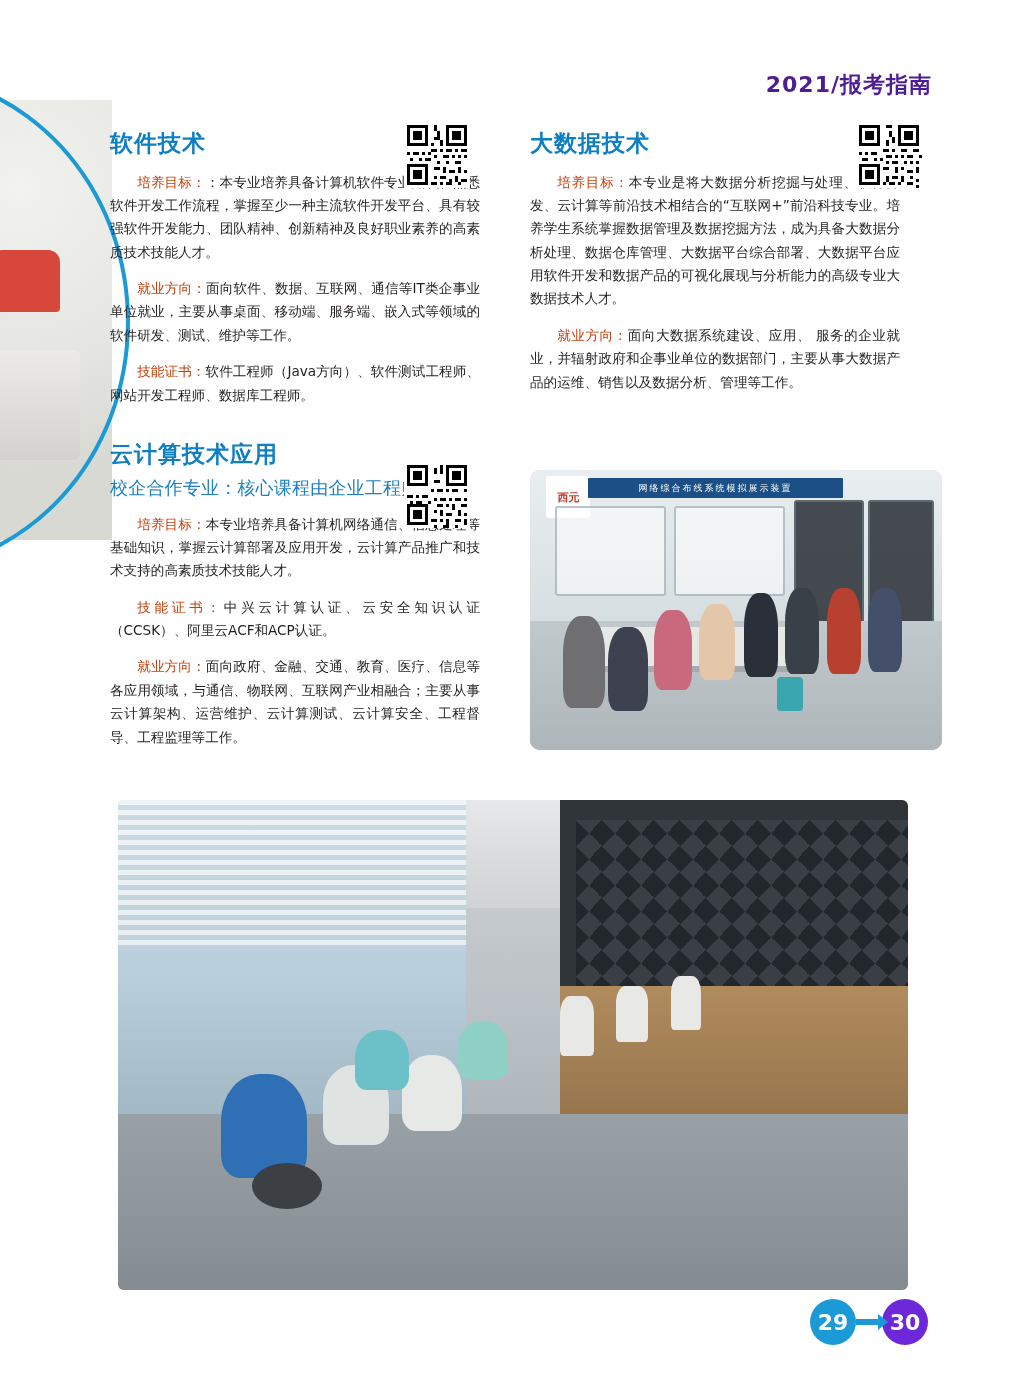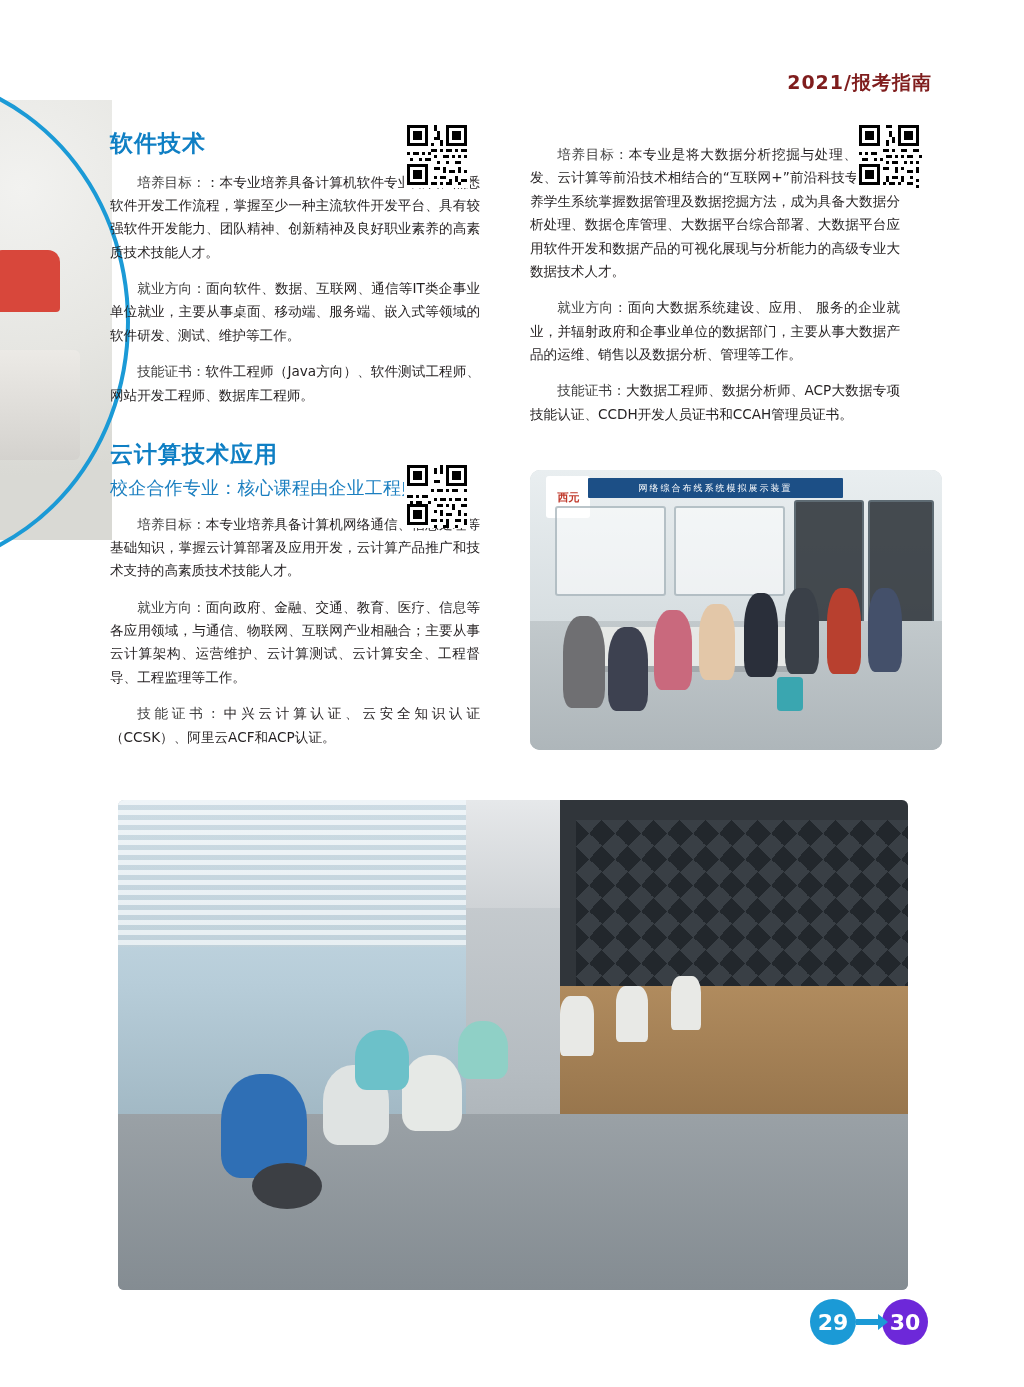--- a/index.html
+++ b/index.html
@@ -9,21 +9,21 @@
     font-family:"DejaVu Sans","Liberation Sans",sans-serif;
     position:relative;
     overflow:hidden;
     color:#231f20;
   }
   .page{position:absolute;inset:0;}
 
   
   .header-title{
     position:absolute;top:70px;right:92px;
-    font-size:19px;font-weight:bold;color:#7f1d1d;
+    font-size:22px;font-weight:bold;color:#4c1d95;
     letter-spacing:1px;
   }
 
   
   .arc-photo{
     position:absolute;left:0;top:100px;width:112px;height:440px;
     overflow:hidden;
   }
   .arc-photo .img{
     position:absolute;left:-190px;top:0;width:302px;height:440px;
@@ -56,21 +56,21 @@
     margin:0;font-size:23px;font-weight:bold;color:#0f7fc4;
     letter-spacing:1px;line-height:1.2;
   }
   .sub-title{
     margin-top:7px;font-size:18px;color:#1b7fc0;letter-spacing:.2px;
   }
   p.para{
     margin:13px 0 0 0;font-size:13.6px;line-height:1.72;
     text-align:justify;color:#231f20;text-indent:2em;
   }
-  p.para .lbl{color:#404040;font-family:Liberation Serif, serif;}
+  p.para .lbl{color:#c2410c;font-family:Liberation Serif, serif;}
   .qr{
     position:absolute;width:66px;height:66px;
     background:#ffffff;
   }
   .qr svg{display:block;}
 
   
   .photo-lab{
     position:absolute;left:530px;top:470px;width:412px;height:280px;
     border-radius:10px;overflow:hidden;
@@ -187,37 +187,35 @@
       <span class="lbl">技能证书：</span><span>软件工程师（Java方向）、软件测试工程师、网站开发工程师、数据库工程师。</span>
     </p>
 
     <h2 class="sec-title" style="margin-top:34px">云计算技术应用</h2>
     <div class="sub-title">校企合作专业：核心课程由企业工程师授课</div>
 
     <p class="para">
       <span class="lbl">培养目标：</span><span>本专业培养具备计算机网络通信、信息处理等基础知识，掌握云计算部署及应用开发，云计算产品推广和技术支持的高素质技术技能人才。</span>
     </p>
     <p class="para">
+      <span class="lbl">技能证书：</span><span>中兴云计算认证、云安全知识认证（CCSK）、阿里云ACF和ACP认证。</span>
+    </p>
+    <p class="para">
       <span class="lbl">就业方向：</span><span>面向政府、金融、交通、教育、医疗、信息等各应用领域，与通信、物联网、互联网产业相融合；主要从事云计算架构、运营维护、云计算测试、云计算安全、工程督导、工程监理等工作。</span>
     </p>
-    <p class="para">
-      <span class="lbl">技能证书：</span><span>中兴云计算认证、云安全知识认证（CCSK）、阿里云ACF和ACP认证。</span>
-    </p>
   </div>
 
   <div class="col col-right">
+    <h2 class="sec-title">大数据技术</h2>
 
     <p class="para">
       <span class="lbl">培养目标：</span><span>本专业是将大数据分析挖掘与处理、软件开发、云计算等前沿技术相结合的“互联网+”前沿科技专业。培养学生系统掌握数据管理及数据挖掘方法，成为具备大数据分析处理、数据仓库管理、大数据平台综合部署、大数据平台应用软件开发和数据产品的可视化展现与分析能力的高级专业大数据技术人才。</span>
     </p>
     <p class="para">
       <span class="lbl">就业方向：</span><span>面向大数据系统建设、应用、 服务的企业就业，并辐射政府和企事业单位的数据部门，主要从事大数据产品的运维、销售以及数据分析、管理等工作。</span>
-    </p>
-    <p class="para">
-      <span class="lbl">技能证书：</span><span>大数据工程师、数据分析师、ACP大数据专项技能认证、CCDH开发人员证书和CCAH管理员证书。</span>
     </p>
   </div>
 
   <div class="qr" style="left:404px;top:122px">
     <svg width="66" height="66" viewBox="0 0 22 22" shape-rendering="crispEdges">
       <rect width="22" height="22" fill="#fff"></rect>
       <g fill="#000">
         <rect x="1" y="1" width="7" height="7"></rect>
           <rect x="2" y="2" width="5" height="5" fill="#fff"></rect>
           <rect x="3" y="3" width="3" height="3"></rect>

